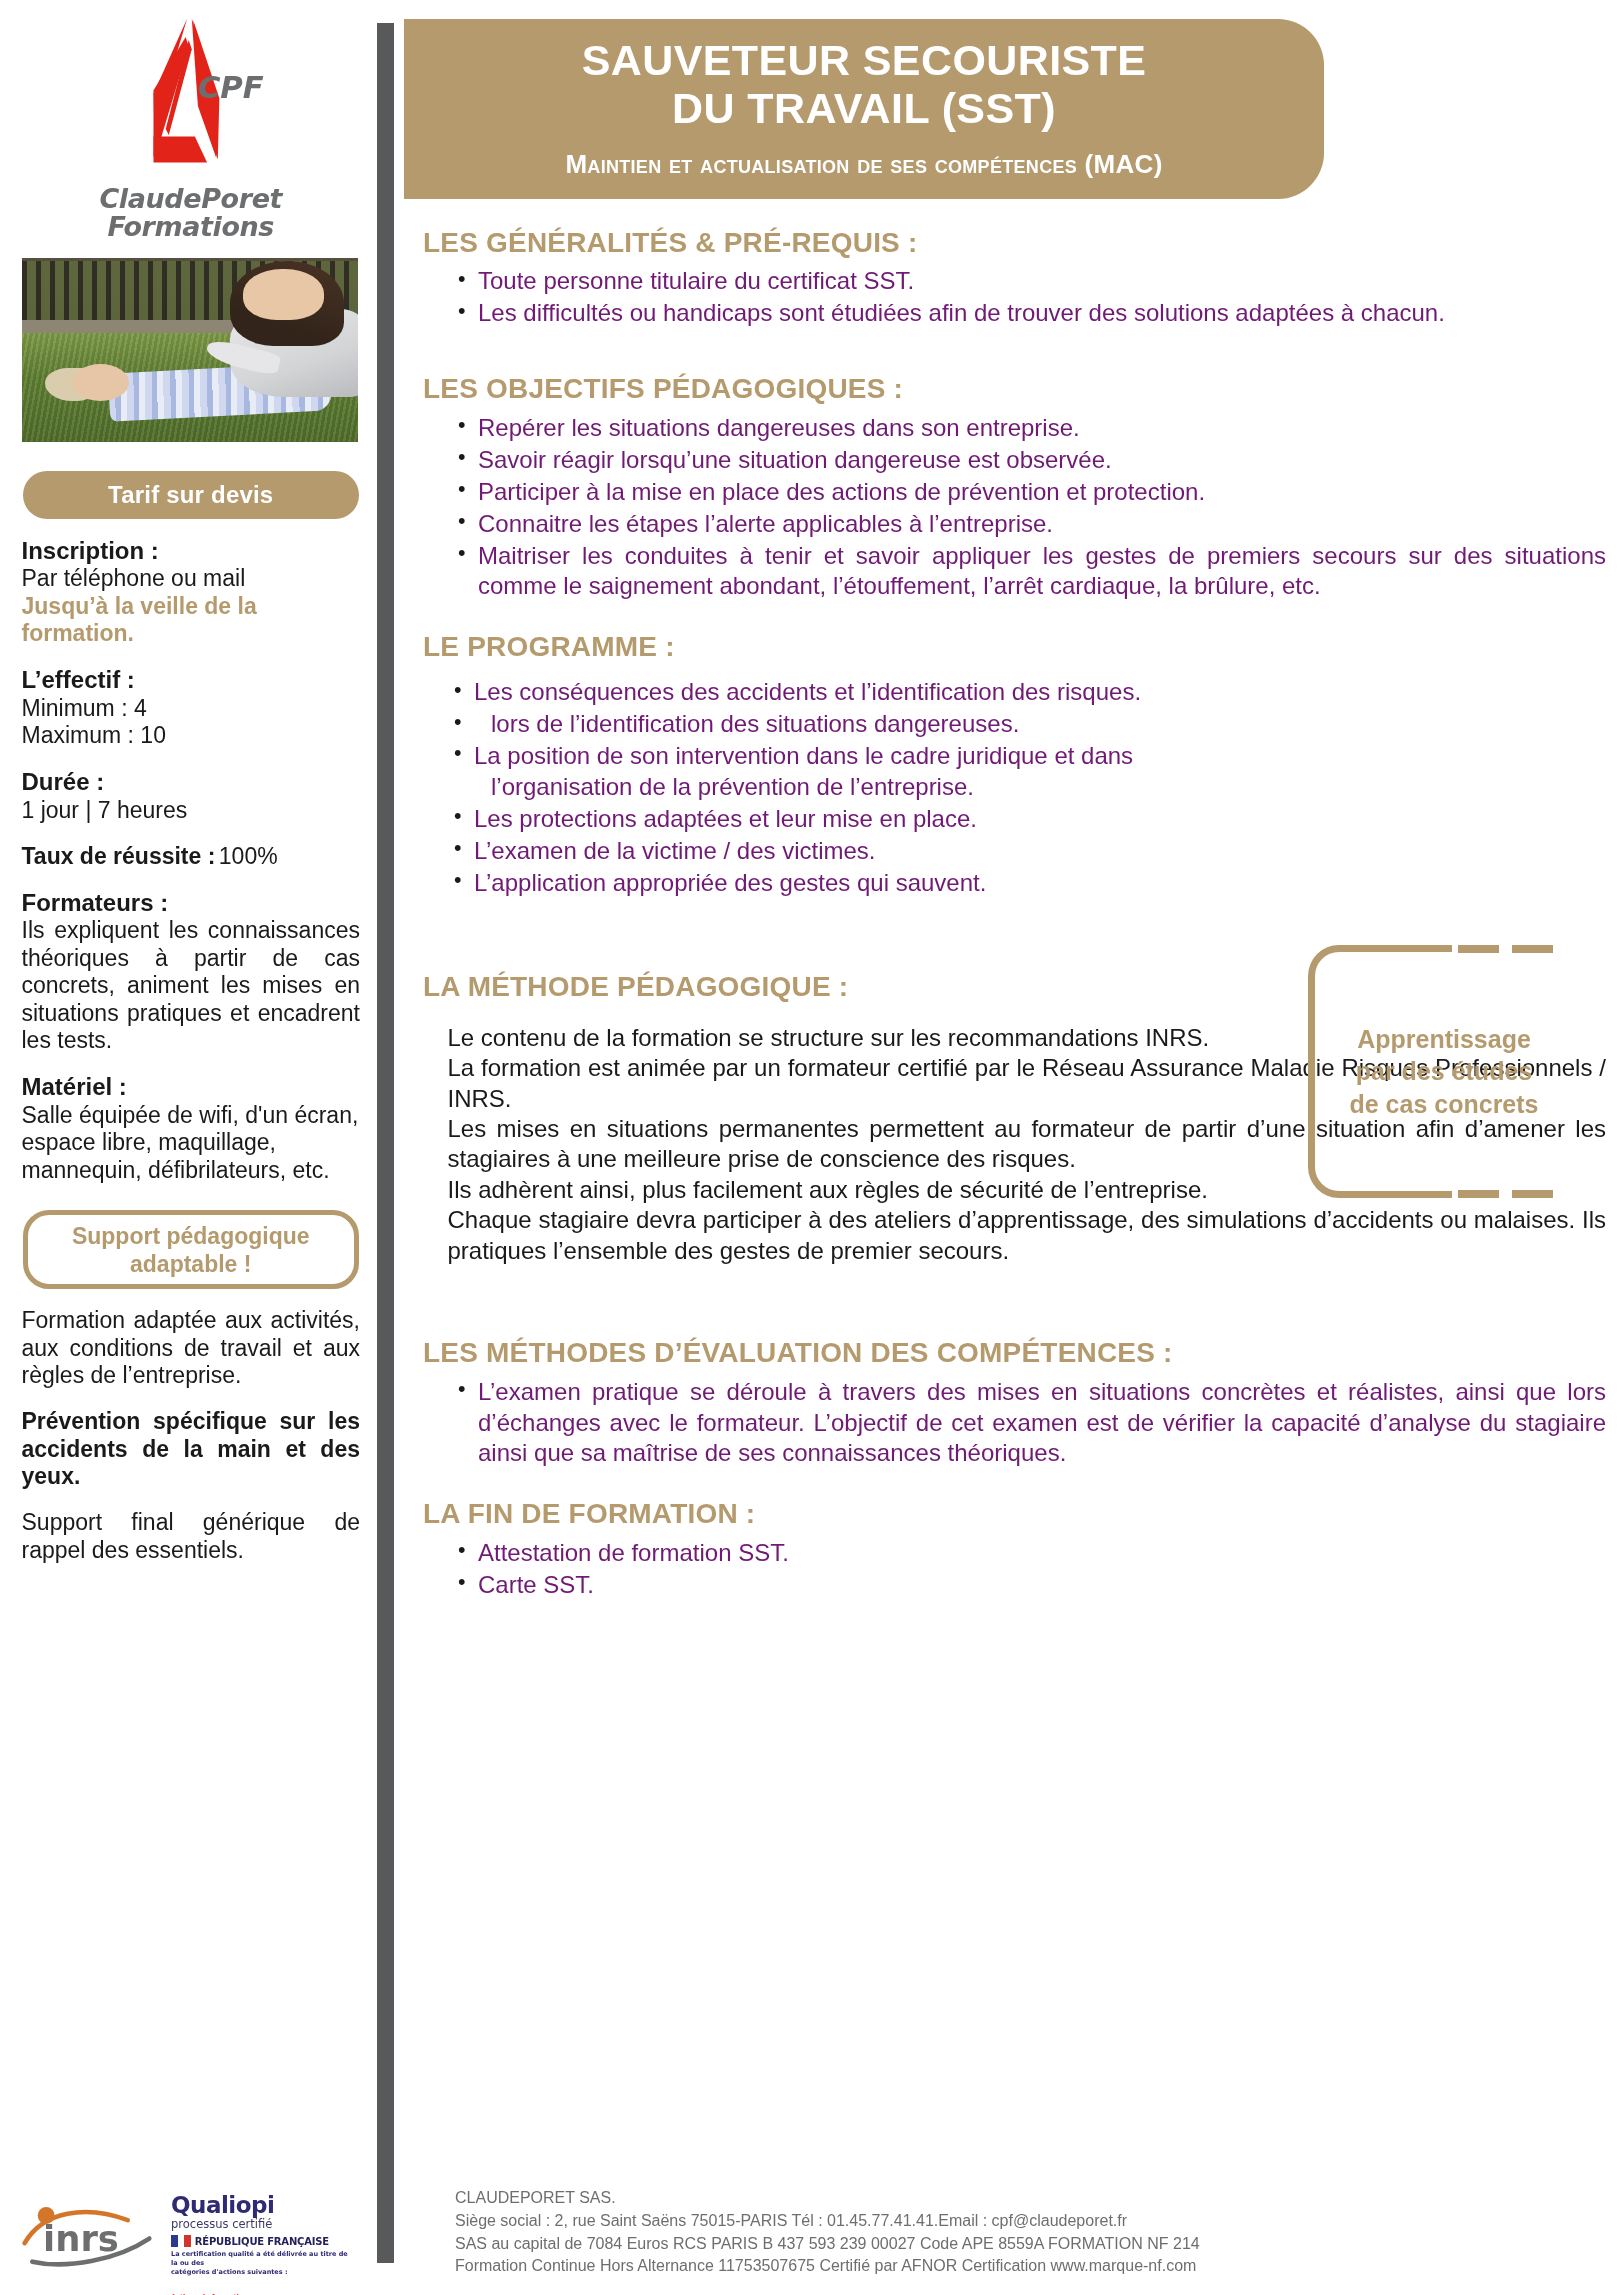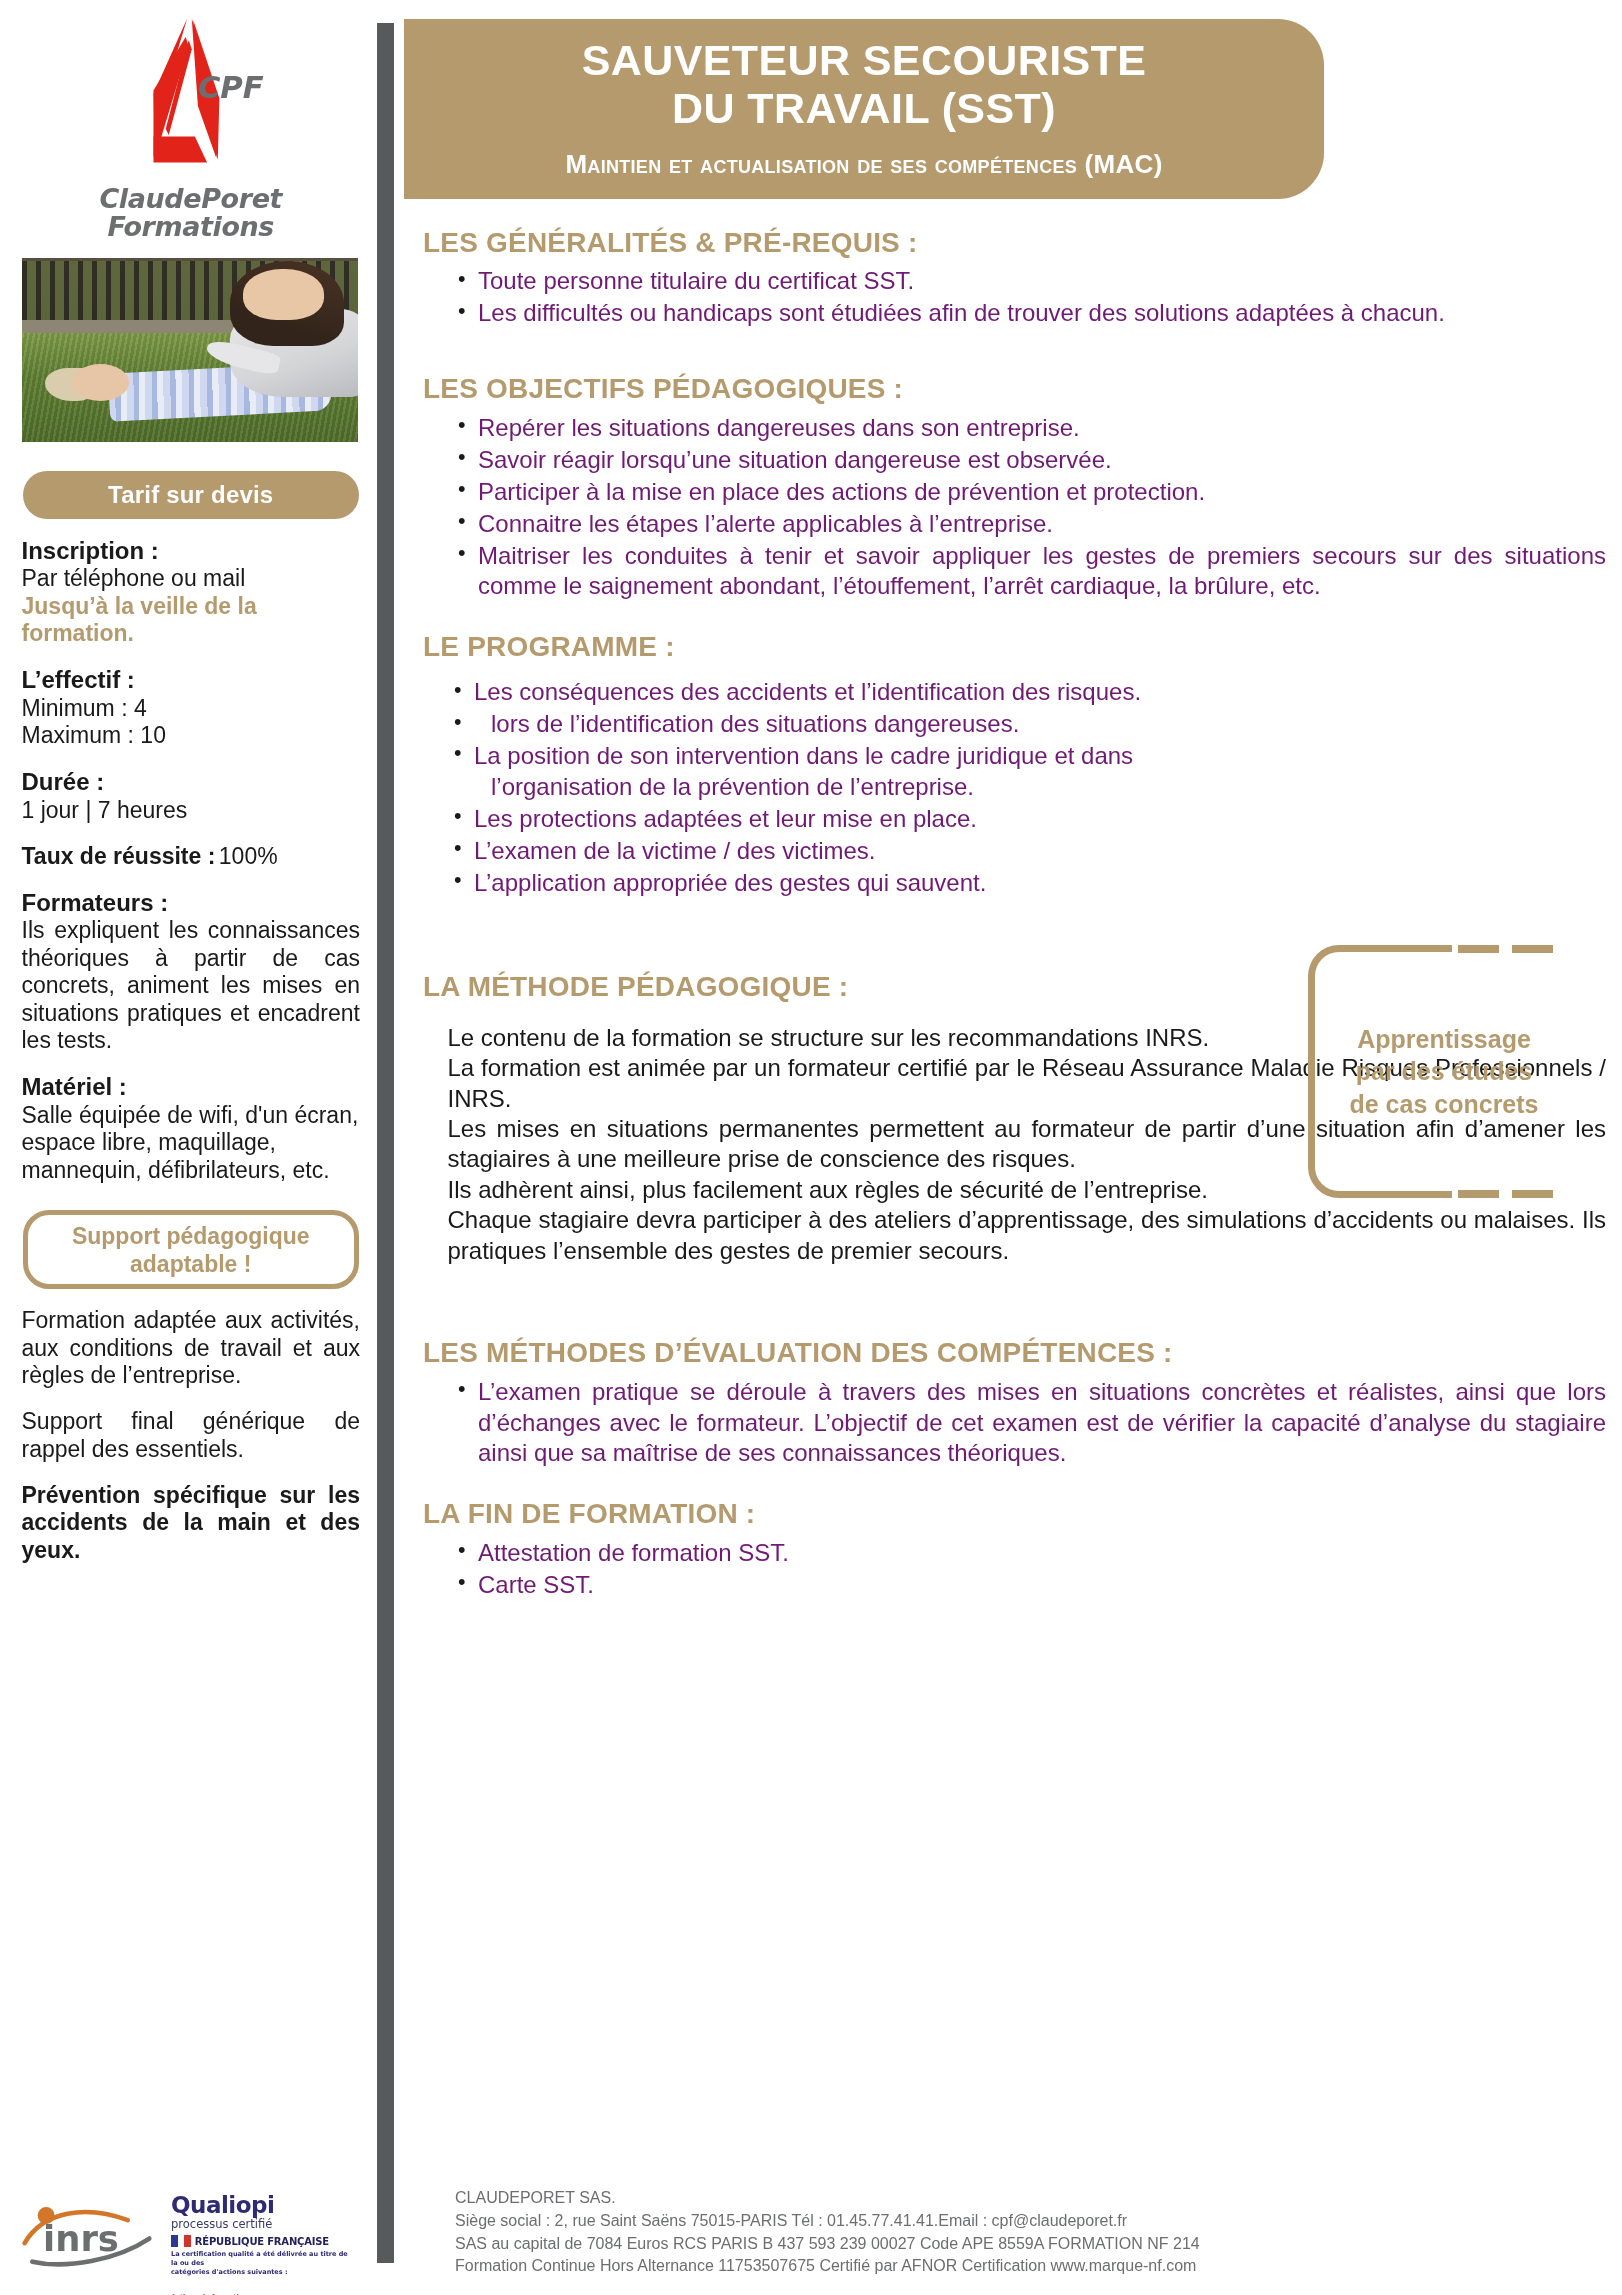--- a/index.html
+++ b/index.html
@@ -379,25 +379,25 @@
       <div class="sb-p">Salle équipée de wifi, d'un écran, espace libre, maquillage, mannequin, défibrilateurs, etc.</div>
     </div>
 
     <div class="pill-outline">Support pédagogique adaptable !</div>
 
     <div class="sb-block">
       <div class="sb-p justify">Formation adaptée aux activités, aux conditions de travail et aux règles de l’entreprise.</div>
     </div>
 
     <div class="sb-block">
+      <div class="sb-p justify sb-bold">Prévention spécifique sur les accidents de la main et des yeux.</div>
+    </div>
+
+    <div class="sb-block">
       <div class="sb-p justify">Support final générique de rappel des essentiels.</div>
-    </div>
-
-    <div class="sb-block">
-      <div class="sb-p justify sb-bold">Prévention spécifique sur les accidents de la main et des yeux.</div>
     </div>
 
     <div class="certs">
       <div class="inrs-logo">
         <svg viewBox="0 0 178 96" xmlns="http://www.w3.org/2000/svg">
           <path d="M6 60 C 30 18, 86 10, 140 30" stroke="#d4762a" stroke-width="6" fill="none" stroke-linecap="round"></path>
           <circle cx="34" cy="24" r="11" fill="#d4762a"></circle>
           <text x="30" y="70" font-family="DejaVu Sans" font-size="46" font-weight="bold" fill="#6d6e70">inrs</text>
           <path d="M16 84 C 60 94, 126 82, 168 54" stroke="#6d6e70" stroke-width="6" fill="none" stroke-linecap="round"></path>
         </svg>

